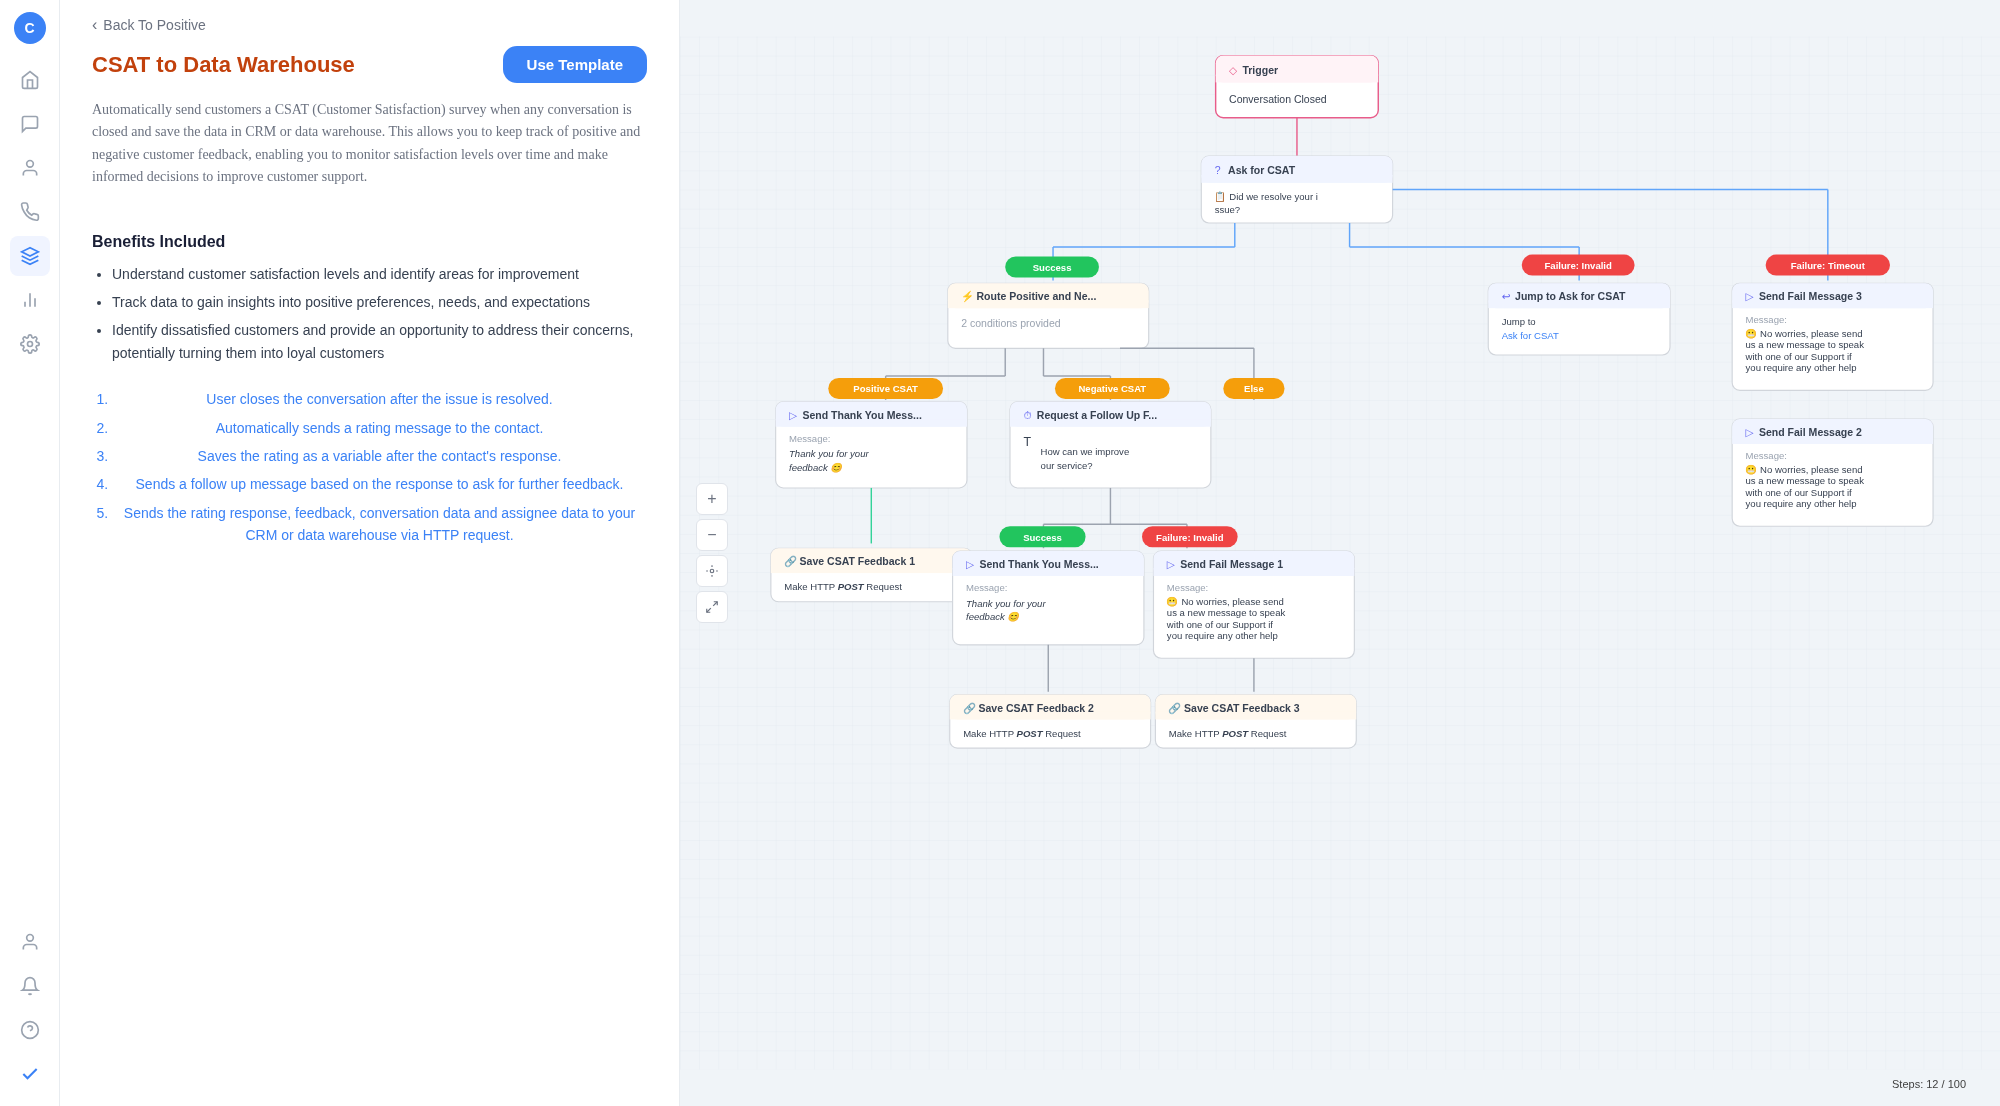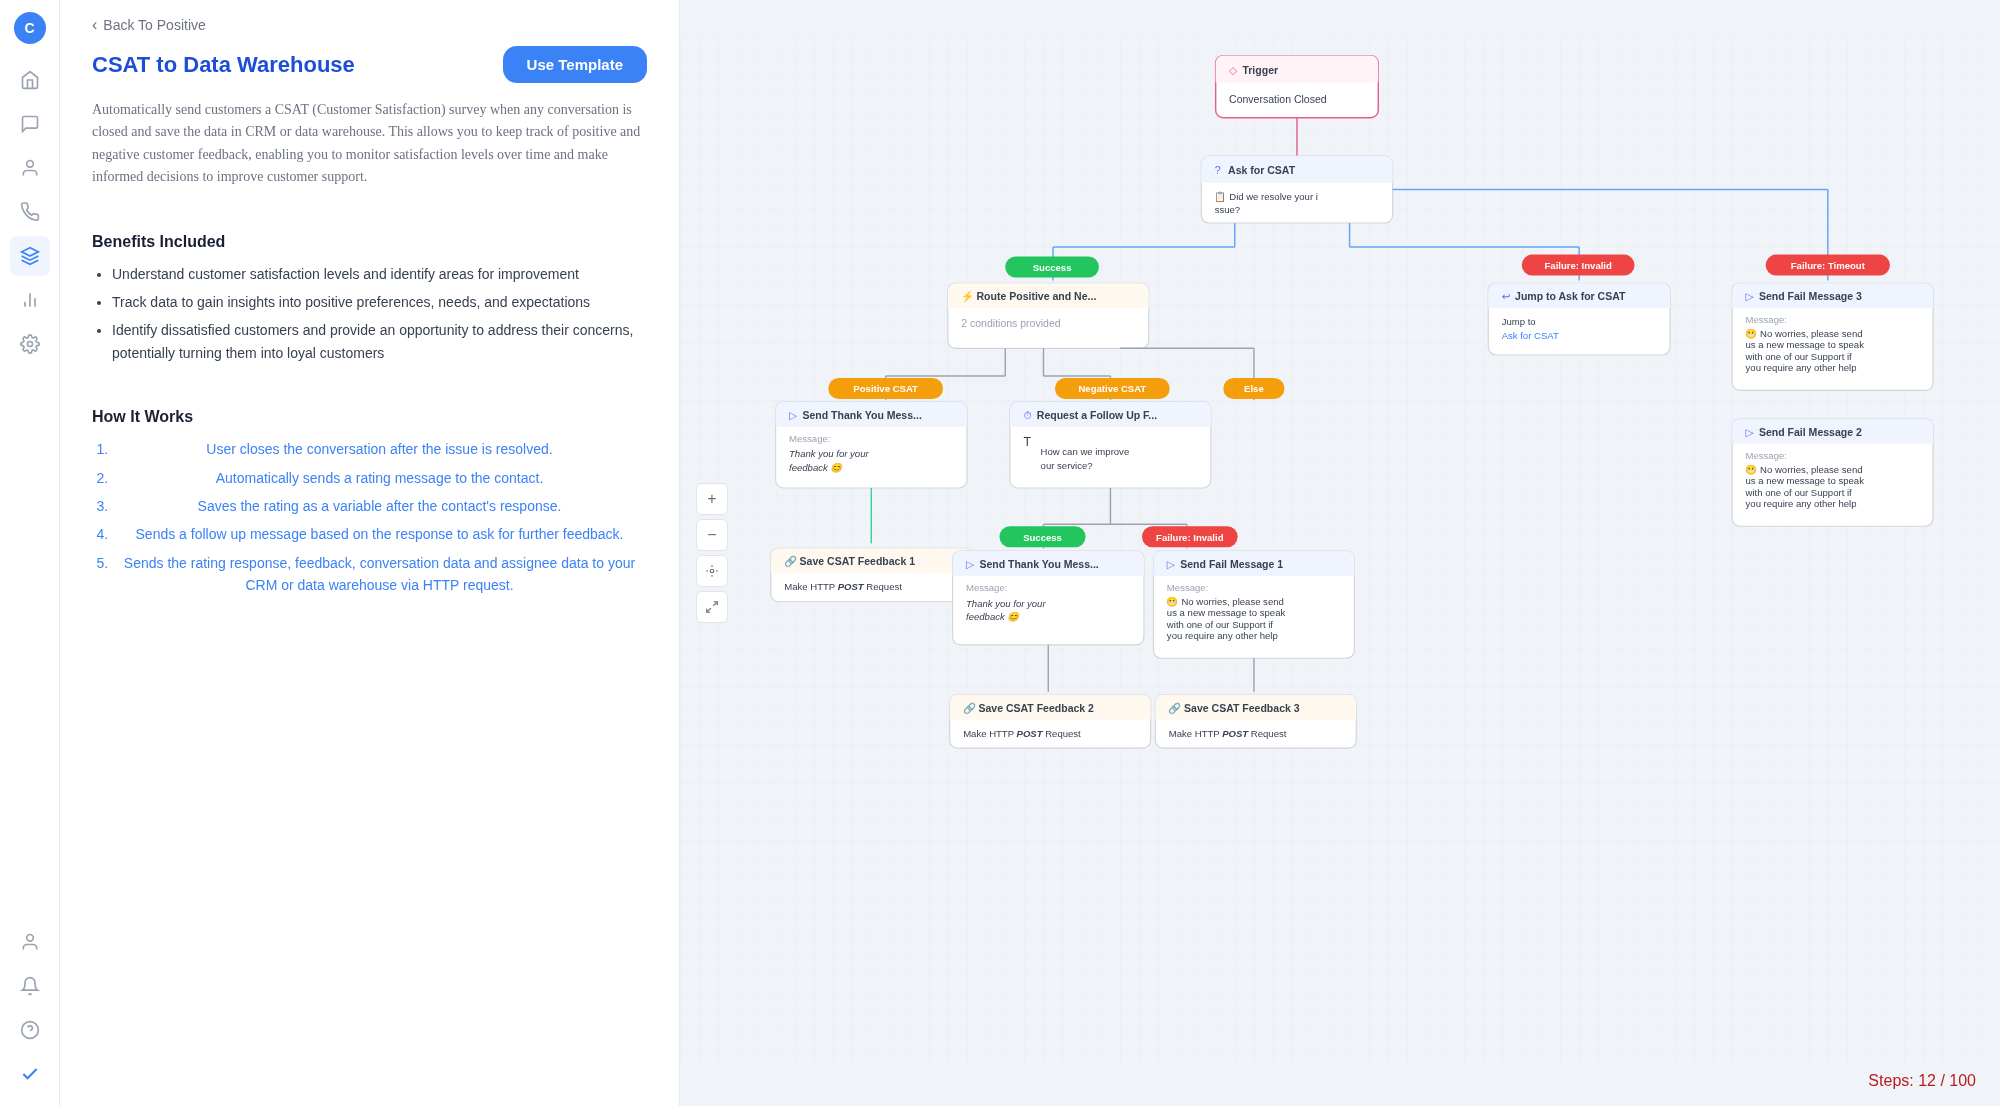--- a/index.html
+++ b/index.html
@@ -53,21 +53,21 @@
       cursor: pointer;
       padding: 16px 0 12px;
       text-decoration: none;
     }
     .back-arrow { font-size: 16px; }
     .panel-header {
       display: flex; align-items: center; justify-content: space-between;
       margin-bottom: 16px;
     }
     .panel-title {
-      font-size: 22px; font-weight: 700; color: #1d4ed8;
+      font-size: 22px; font-weight: 700; color: #c2410c;
     }
     .use-template-btn {
       background: #3b82f6;
       color: #fff;
       border: none;
       border-radius: 14px;
       padding: 10px 24px;
       font-size: 15px;
       font-weight: 600;
       cursor: pointer;
@@ -115,22 +115,22 @@
       border: 1px solid #e0e4ea;
       border-radius: 6px;
       display: flex; align-items: center; justify-content: center;
       cursor: pointer;
       color: #6b7280;
       font-size: 16px;
     }
 
     .steps-label {
       position: absolute;
-      bottom: 16px; right: 24px;
-      font-size: 16px; color: #b91c1c;
+      bottom: 16px; right: 34px;
+      font-size: 11px; color: #404040;
     }
 
     
     .flow-canvas {
       width: 100%; height: 100%;
       position: relative;
       overflow: hidden;
     }
     svg.flow-svg {
       width: 100%; height: 100%;
@@ -222,21 +222,20 @@
   </div>
   <p class="description">Automatically send customers a CSAT (Customer Satisfaction) survey when any conversation is closed and save the data in CRM or data warehouse. This allows you to keep track of positive and negative customer feedback, enabling you to monitor satisfaction levels over time and make informed decisions to improve customer support.</p>
 
   <h2 class="section-title">Benefits Included</h2>
   <ul class="benefits-list">
     <li>Understand customer satisfaction levels and identify areas for improvement</li>
     <li>Track data to gain insights into positive preferences, needs, and expectations</li>
     <li>Identify dissatisfied customers and provide an opportunity to address their concerns, potentially turning them into loyal customers</li>
   </ul>
 
-  <h2 class="section-title">How It Works</h2>
   <ol class="how-it-works-list">
     <li>User closes the conversation after the issue is resolved.</li>
     <li>Automatically sends a rating message to the contact.</li>
     <li>Saves the rating as a variable after the contact's response.</li>
     <li>Sends a follow up message based on the response to ask for further feedback.</li>
     <li>Sends the rating response, feedback, conversation data and assignee data to your CRM or data warehouse via HTTP request.</li>
   </ol>
 </div>
 
 <div class="flow-panel">

